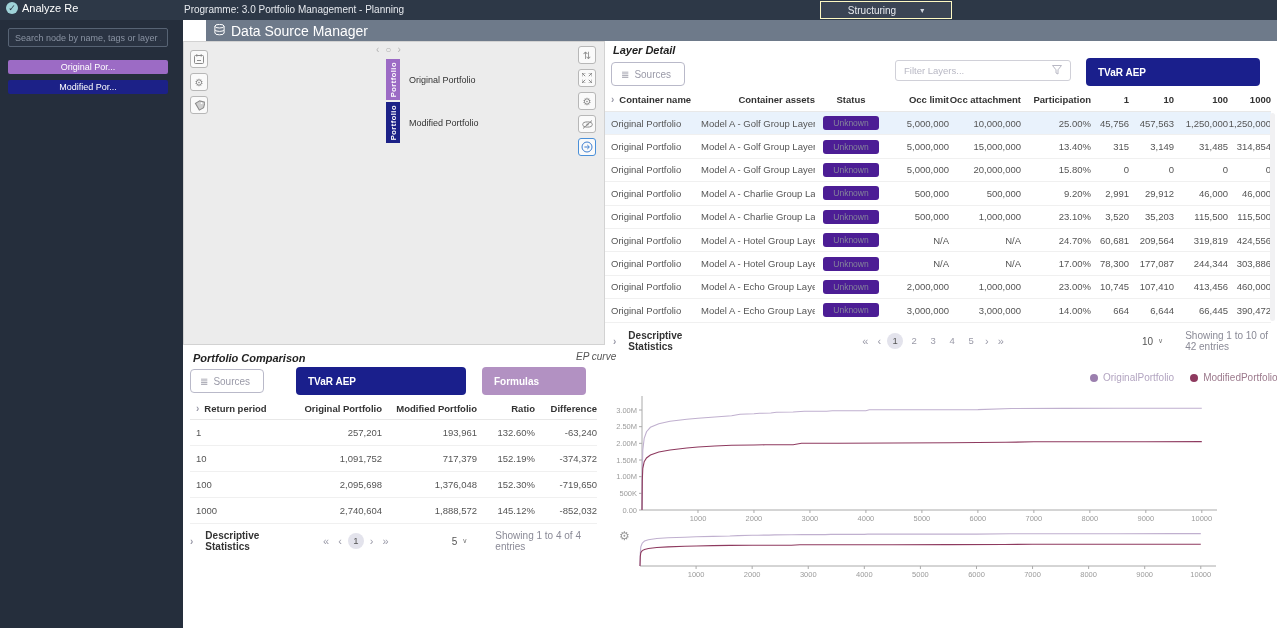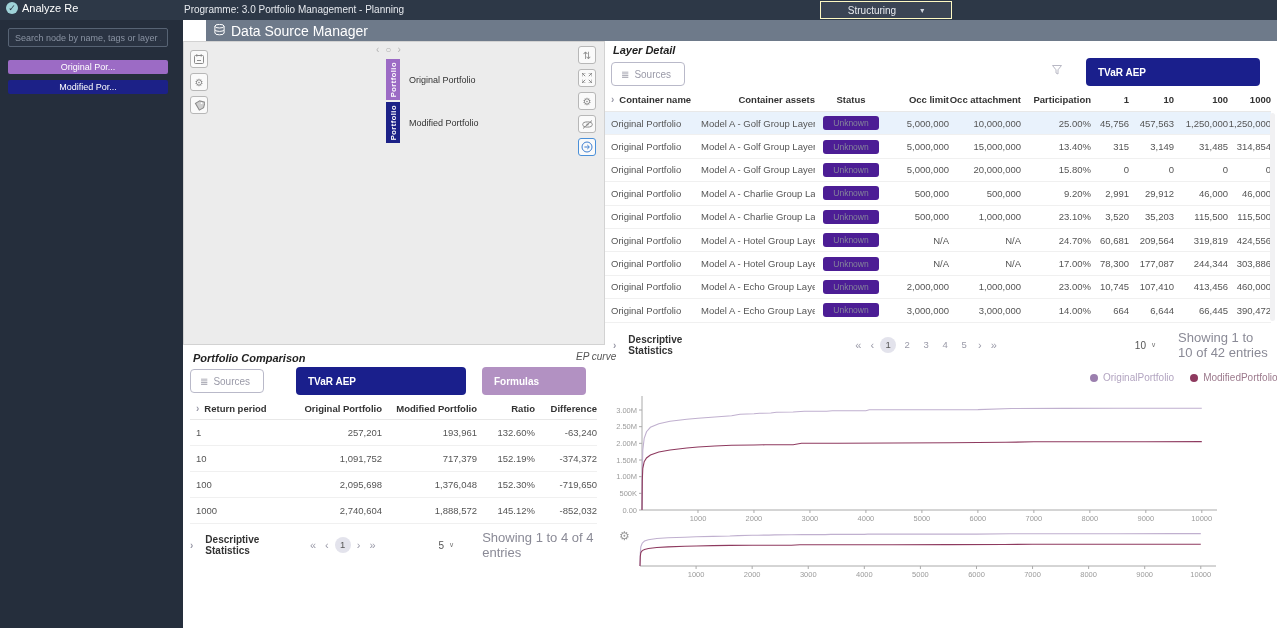--- a/index.html
+++ b/index.html
@@ -83,21 +83,21 @@
 
   
   .tfoot { position:absolute; display:flex; align-items:center; font-size:9.5px; color:#777; }
   .desc-stats { display:flex; align-items:center; gap:7px; font-weight:bold; color:#333; font-size:10px; cursor:pointer; }
   .pager { display:flex; align-items:center; gap:3px; color:#9a9aa8; font-size:9.5px; }
   .pager .pg-arrow { padding:0 3px; cursor:pointer; font-size:11px; }
   .pager .page { width:16px; height:16px; line-height:16px; text-align:center; border-radius:50%; cursor:pointer; }
   .pager .page.active { background:#e3e3ec; color:#555; }
   .page-size { display:flex; align-items:center; gap:5px; color:#555; font-size:10px; cursor:pointer; }
   .page-size .caret { font-size:7px; color:#777; }
-  .showing { color:#8a8a96; font-size:13px; }
+  .showing { color:#8a8a96; font-size:10px; }
 
   .v-scroll { position:absolute; right:2px; top:113px; width:5px; height:208px; background:#f1f1f3; border-radius:3px; }
 
   
   .ep-title { position:absolute; left:576px; top:351px; font-style:italic; font-size:10px; color:#555; }
   .legend { position:absolute; left:1090px; top:372px; display:flex; gap:16px; font-size:10px; }
   .legend-item { display:flex; align-items:center; gap:5px; }
   .legend-dot { width:8px; height:8px; border-radius:50%; }
   .legend-label-0 { color:#b3a5c1; } .legend-label-1 { color:#9c7a8d; }
   .gear-mini { position:absolute; left:619px; top:529px; color:#999; font-size:12px; cursor:pointer; }
@@ -201,20 +201,21 @@
     </div>
   </div>
 
   <div class="panel-title" style="left:613px; top:44px;font-style:italic;">Layer Detail</div>
 
   <div class="sources-btn" style="left:611px; top:62px;">
     <span>≣</span>
     <span>Sources</span>
   </div>
 
+  <input class="filter-input" type="text" placeholder="Filter Layers..." style="">
   <svg class="funnel-icon" width="10" height="10" viewBox="0 0 10 10">
     <path d="M0.5 0.5 H9.5 L6 4.8 V9 L4 8 V4.8 Z" fill="none" stroke="#b8b8c4"></path>
   </svg>
 
   <div class="blue-btn" style="left:1086px; top:58px; width:174px;">
     <span>TVaR AEP</span>
   </div>
 
   <div class="lt-wrap lt">
     <div class="thead" id="lt-head">

